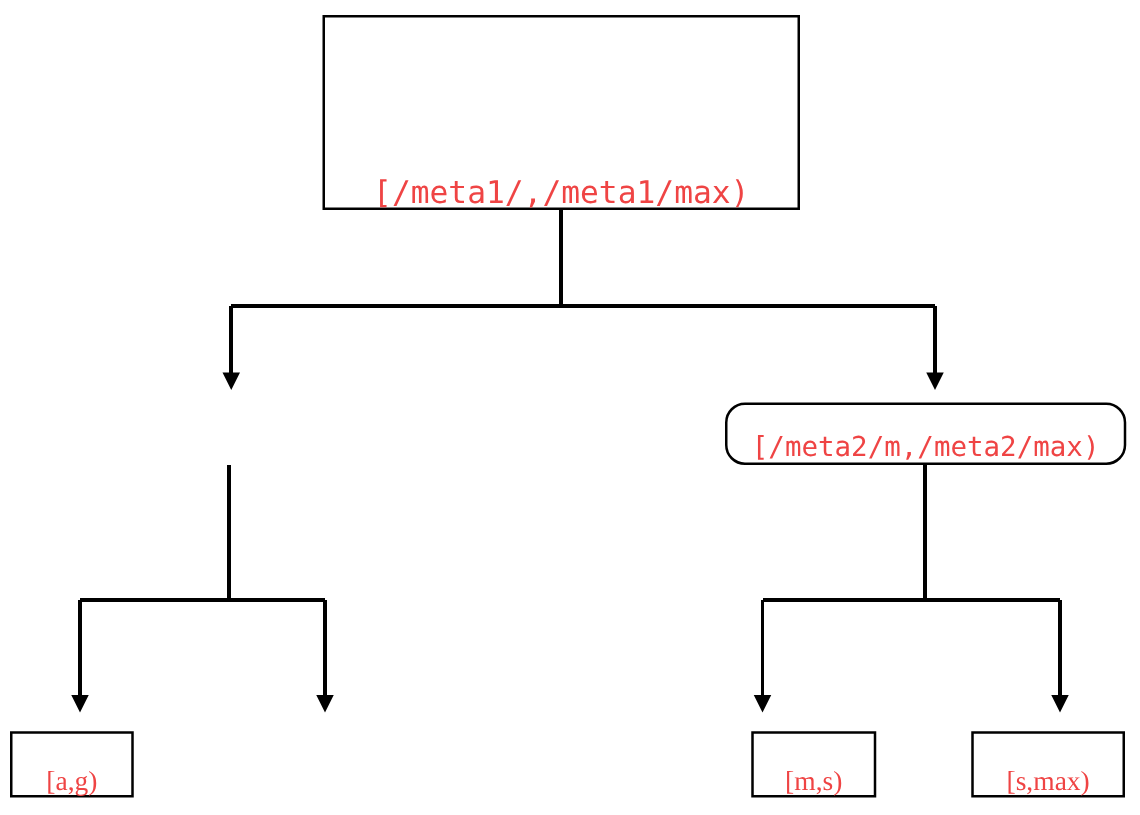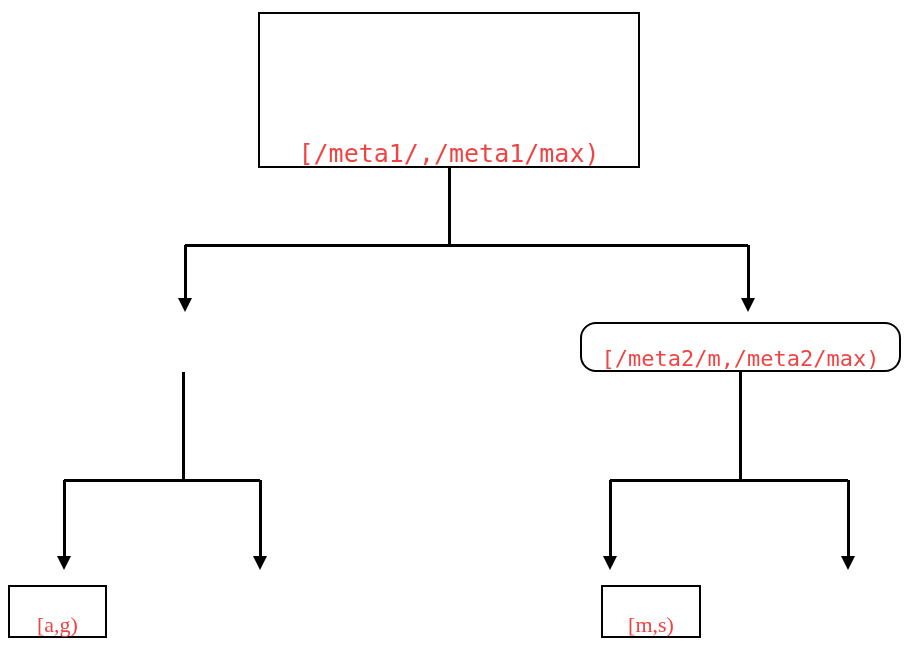--- a/index.html
+++ b/index.html
@@ -125,14 +125,17 @@
 
   <div class="node-box node-leaf node-leaf-ag">
     <span class="node-label">[a,g)</span>
   </div>
 
 
   <div class="node-box node-leaf node-leaf-ms">
     <span class="node-label">[m,s)</span>
   </div>
 
+  <div class="node-box node-leaf node-leaf-smax">
+    <span class="node-label">[s,max)</span>
+  </div>
 
 </div>
 
 </body></html>

